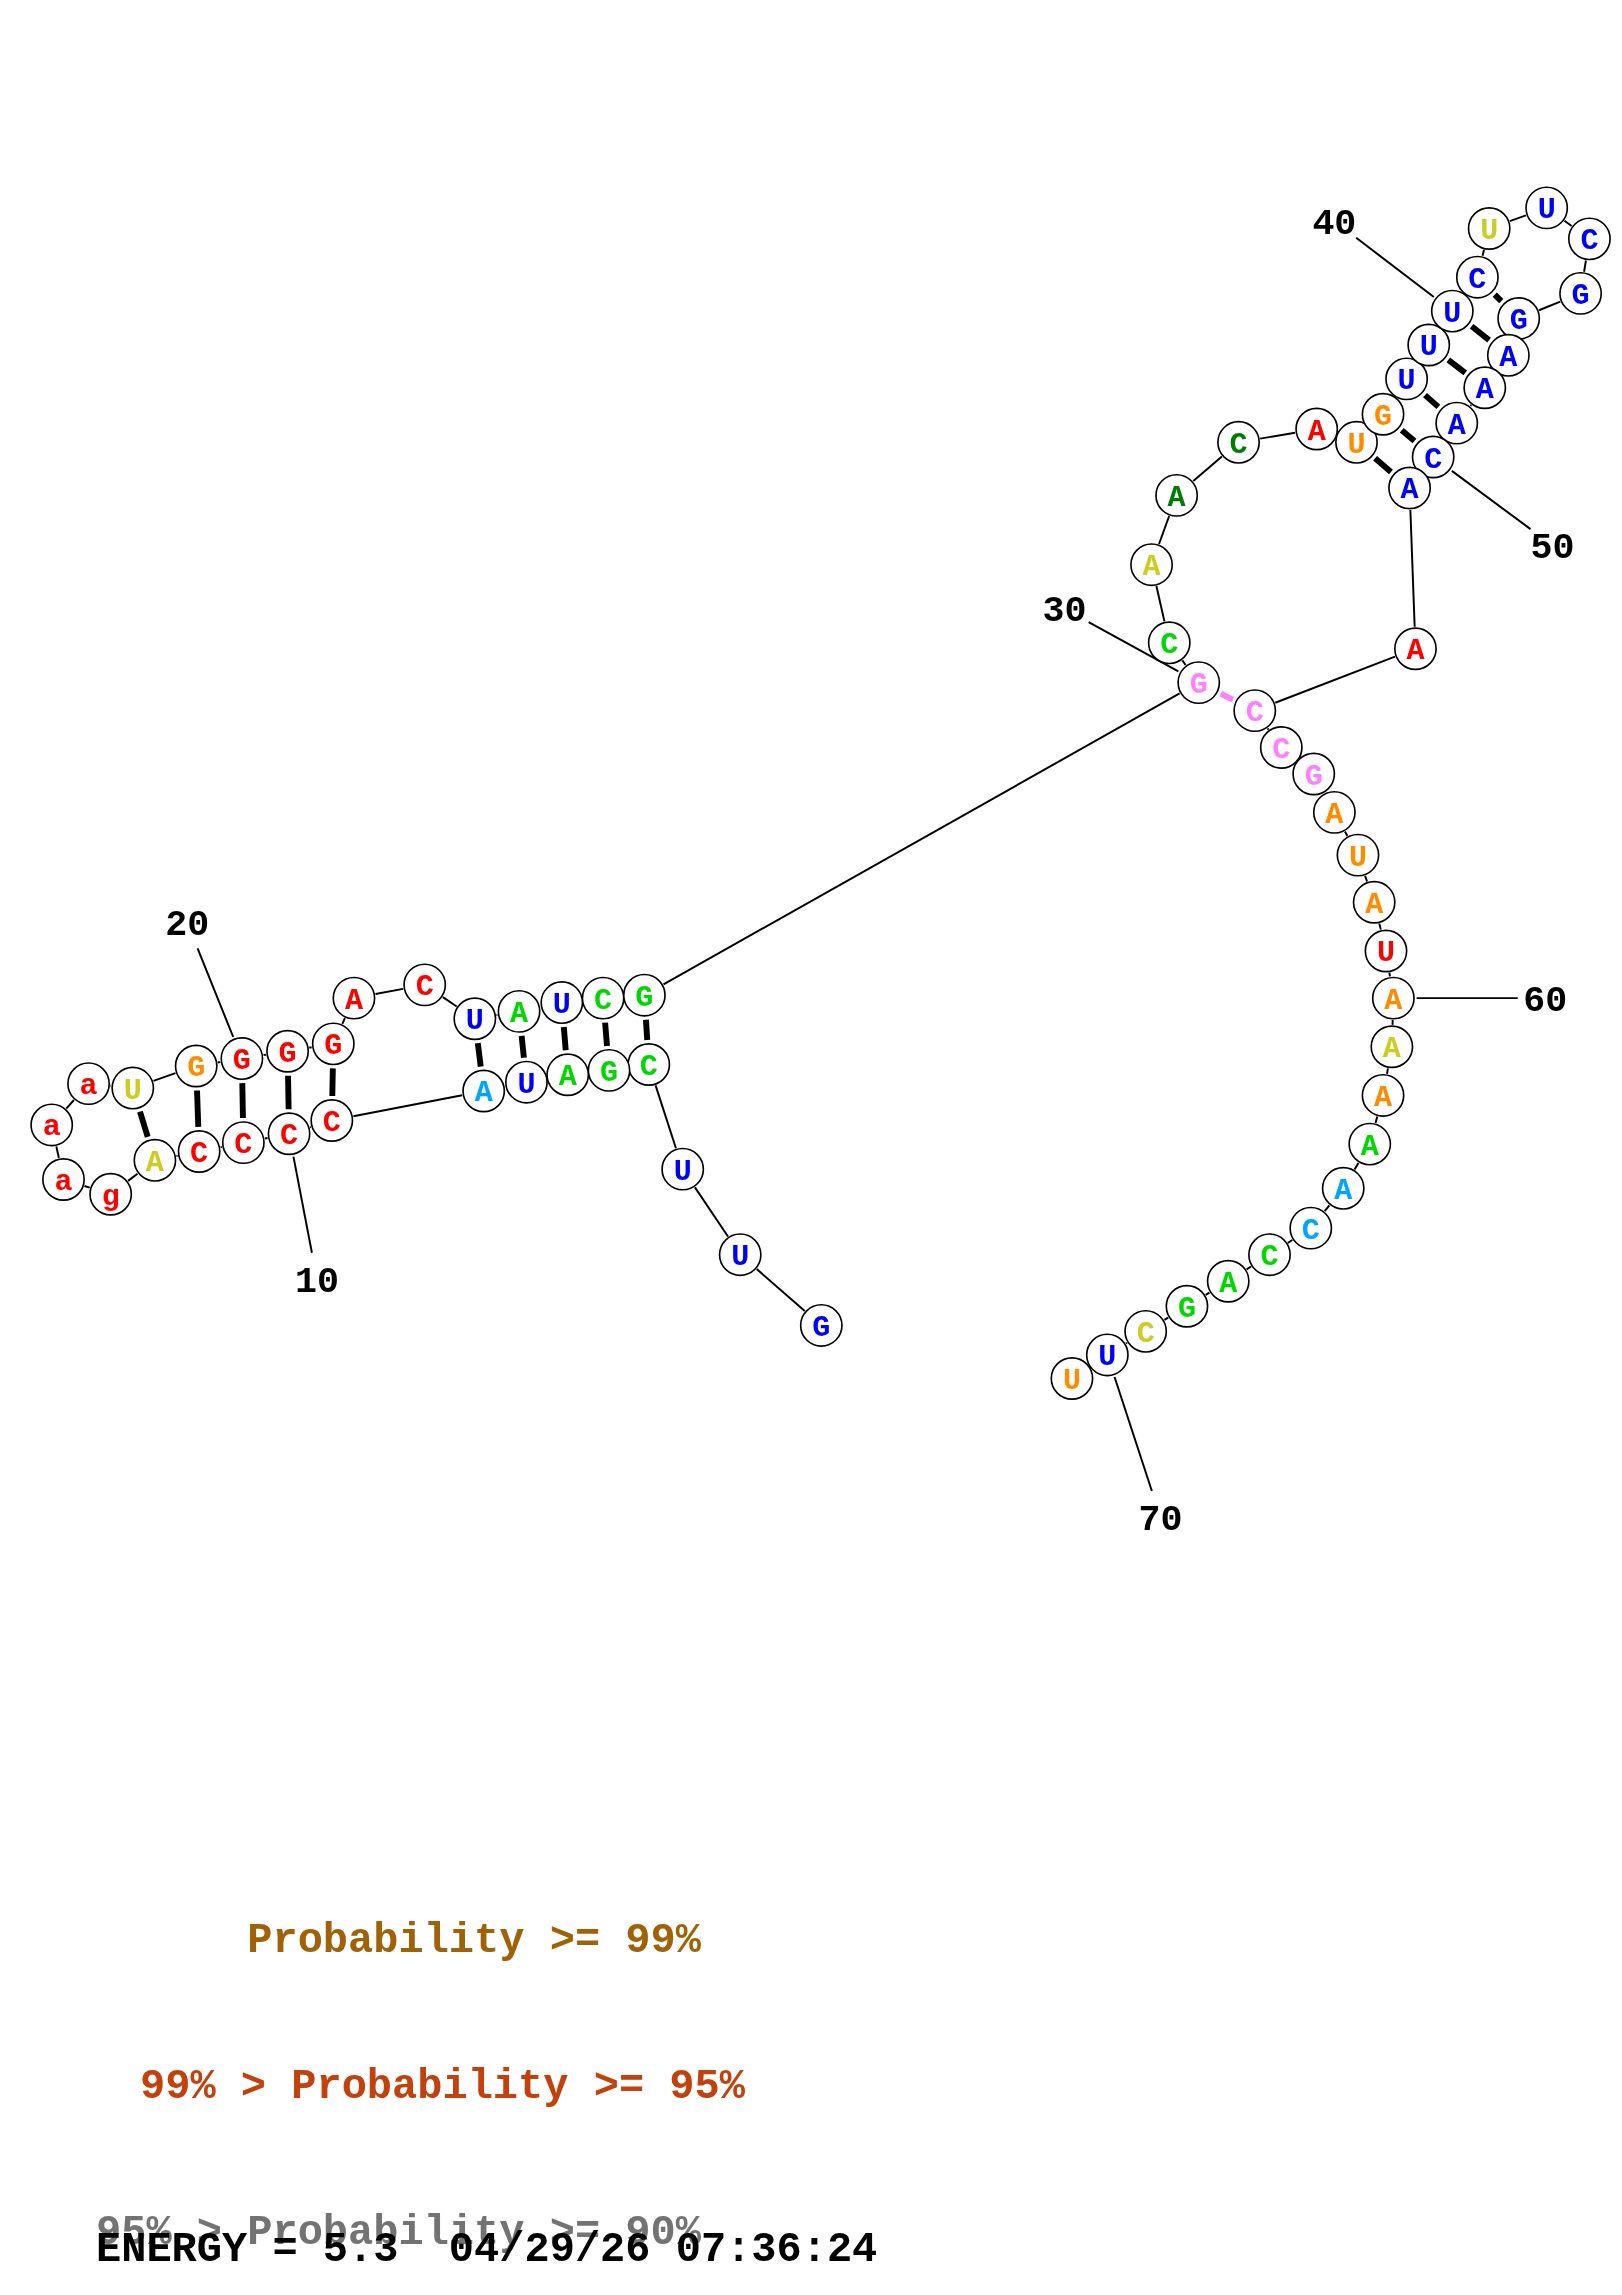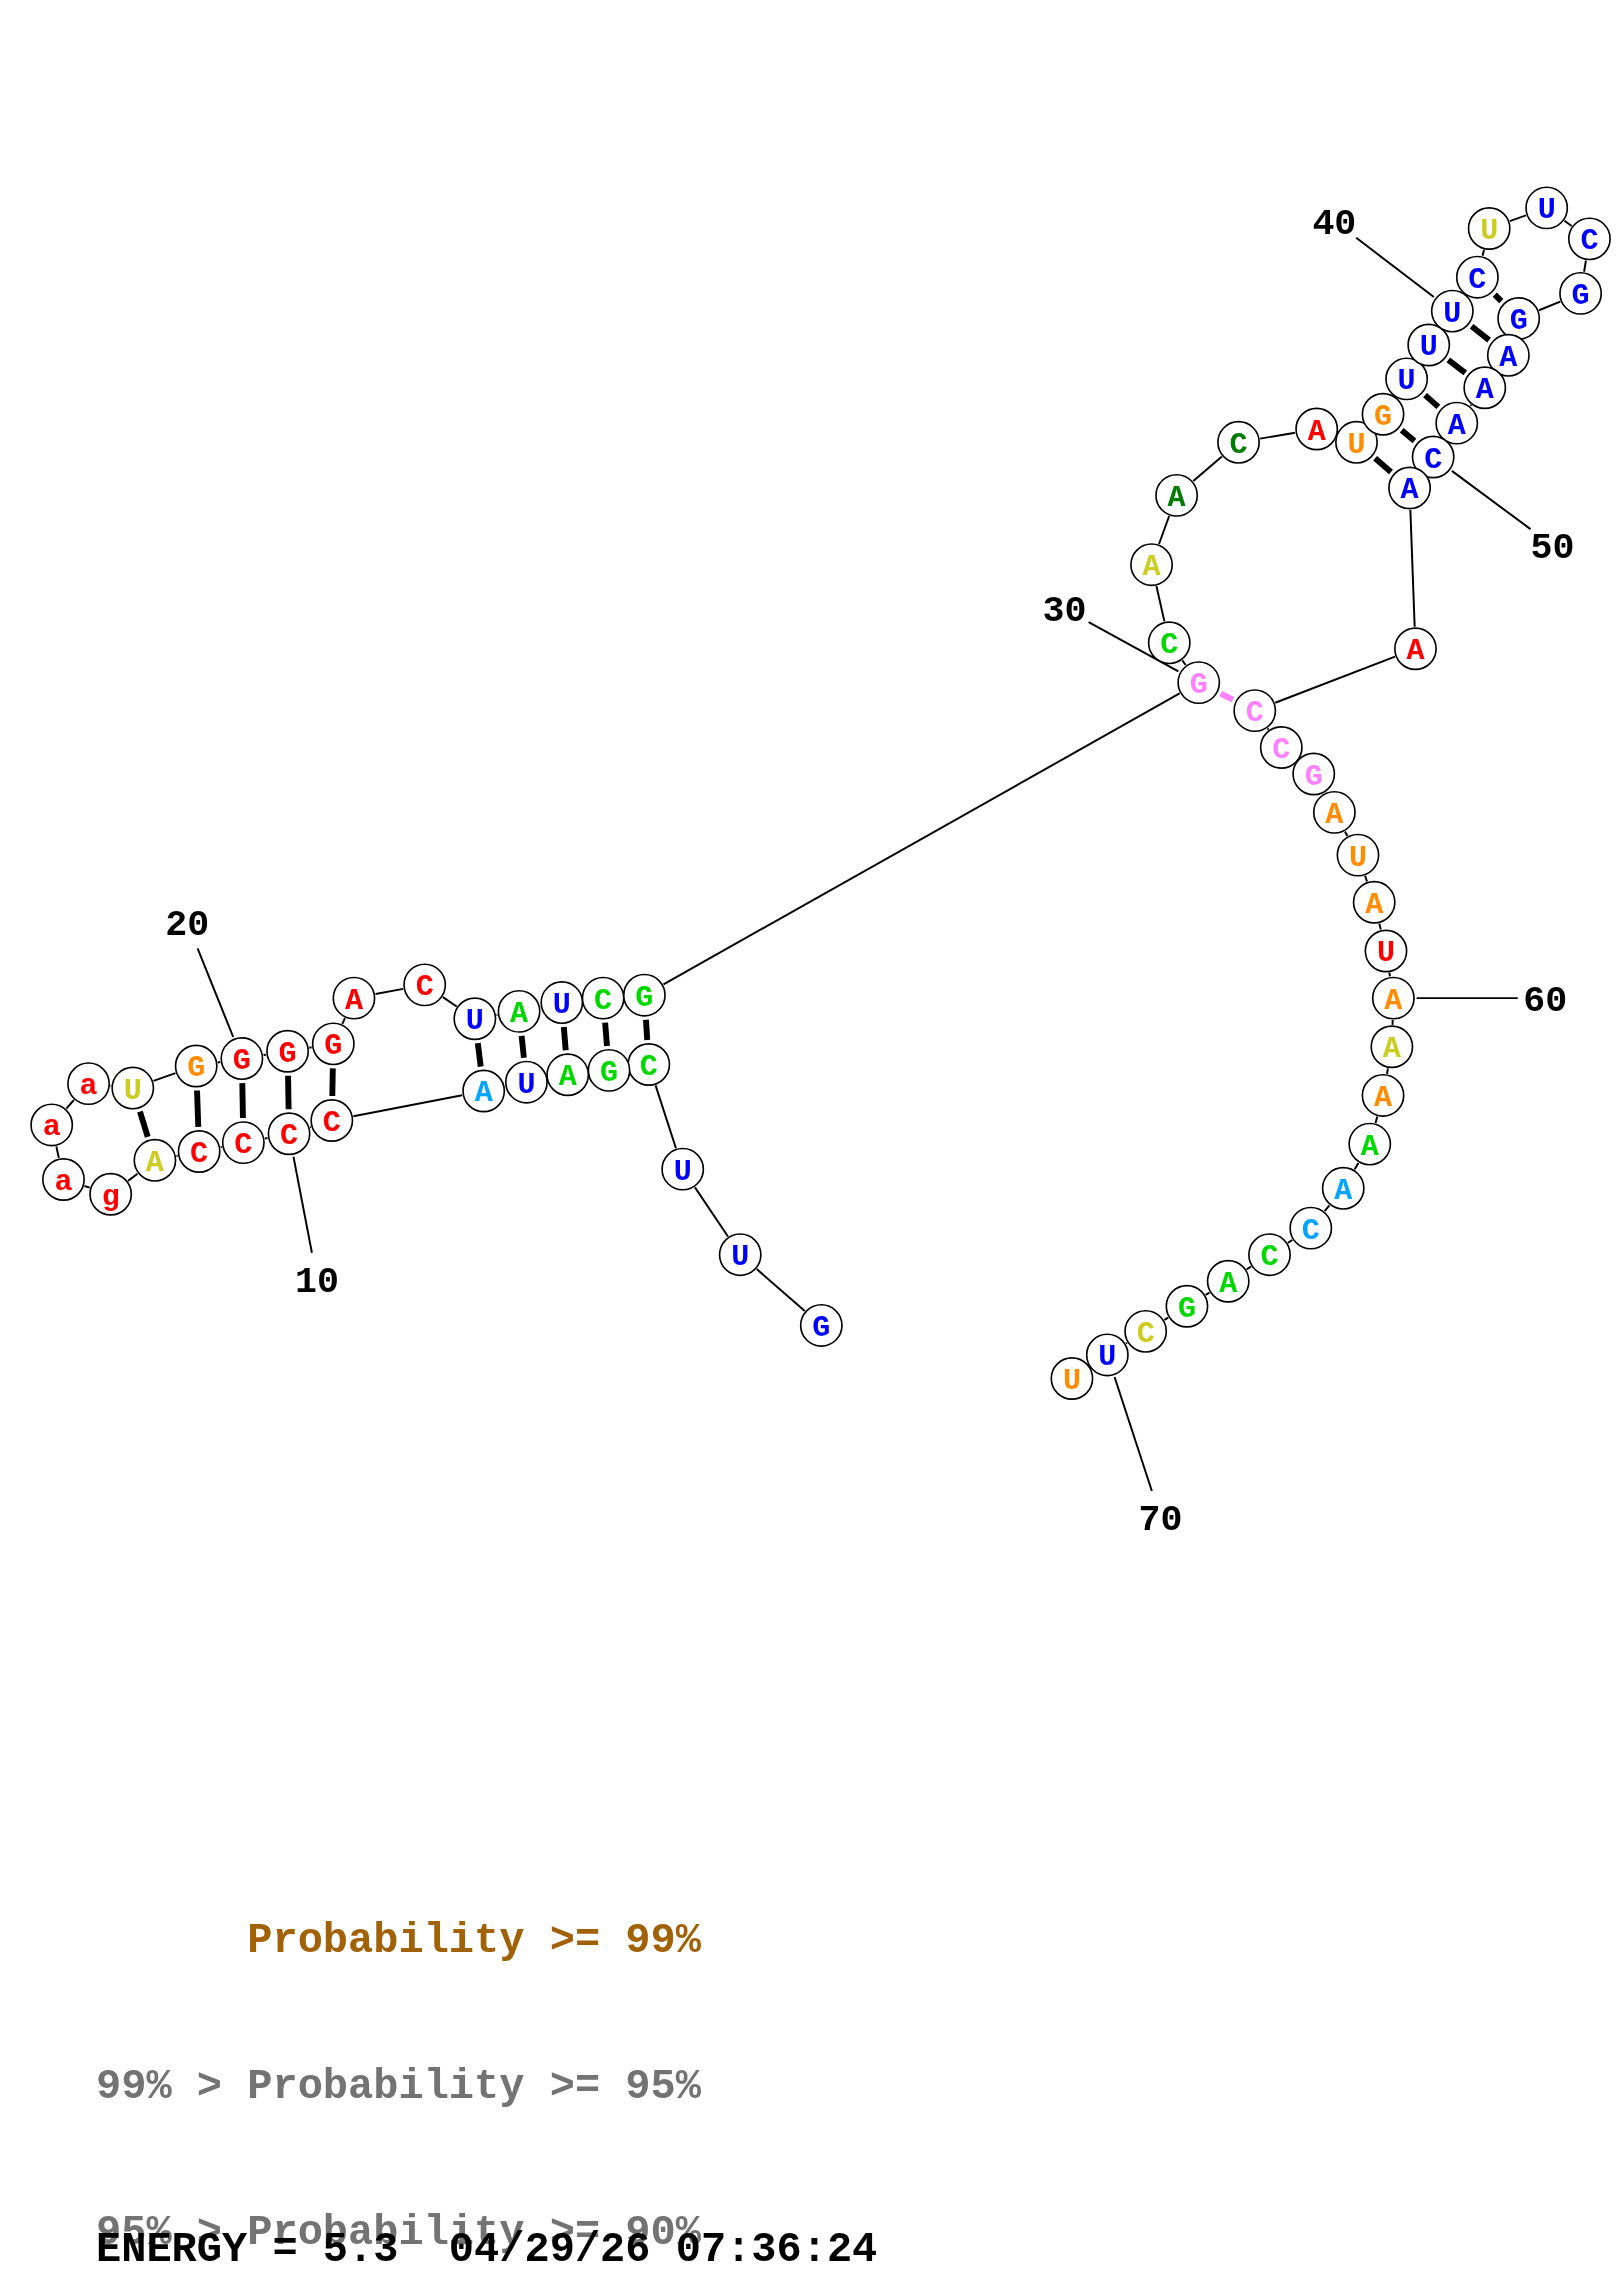--- a/index.html
+++ b/index.html
@@ -239,21 +239,21 @@
       <circle cx="1751.0472" cy="2035.0008" r="31.5504" fill="#ffffff" stroke="#000000" stroke-width="2.5"></circle>
       <text x="1751.0472" y="2051.0008" text-anchor="middle" font-size="46" font-weight="bold" fill="#cccc22">C</text>
       <circle cx="1692.4536" cy="2071.0584" r="31.5504" fill="#ffffff" stroke="#000000" stroke-width="2.5"></circle>
       <text x="1692.4536" y="2087.0584" text-anchor="middle" font-size="46" font-weight="bold" fill="#0000ff">U</text>
       <circle cx="1638.3672000000001" cy="2107.116" r="31.5504" fill="#ffffff" stroke="#000000" stroke-width="2.5"></circle>
       <text x="1638.3672000000001" y="2123.116" text-anchor="middle" font-size="46" font-weight="bold" fill="#ff8c00">U</text>
     </svg>
 
   <div class="legend">
     <div class="legend-line" style="color: #a16207;">      Probability &gt;= 99%</div>
-    <div class="legend-line" style="color: #737373;">99% &gt; Probability &gt;= 95%</div>
+    <div class="legend-line" style="color: #c2410c; margin-left: 44px;">99% &gt; Probability &gt;= 95%</div>
     <div class="legend-line" style="color: #737373;">95% &gt; Probability &gt;= 90%</div>
     
     
     
     
     
   </div>
 
   <div class="energy">ENERGY = 5.3  04/29/26 07:36:24</div>
 

